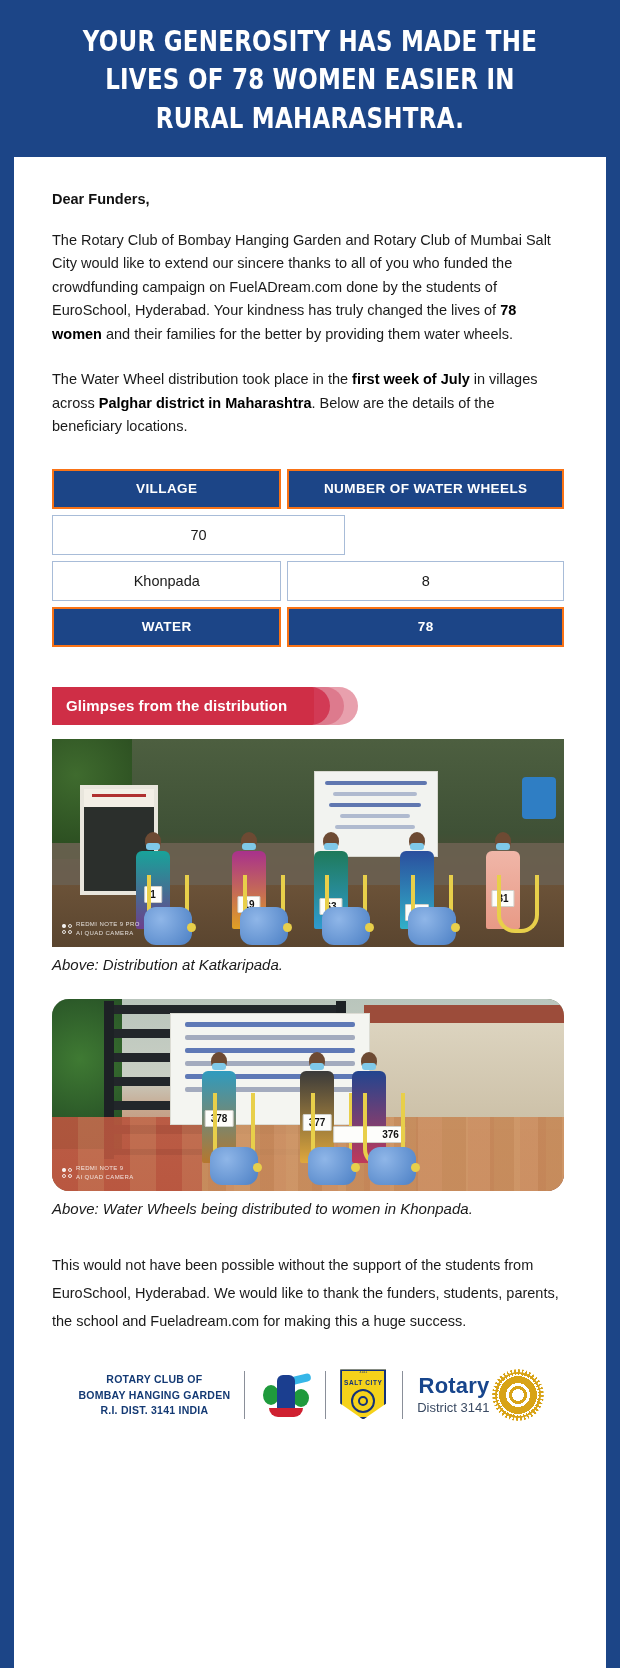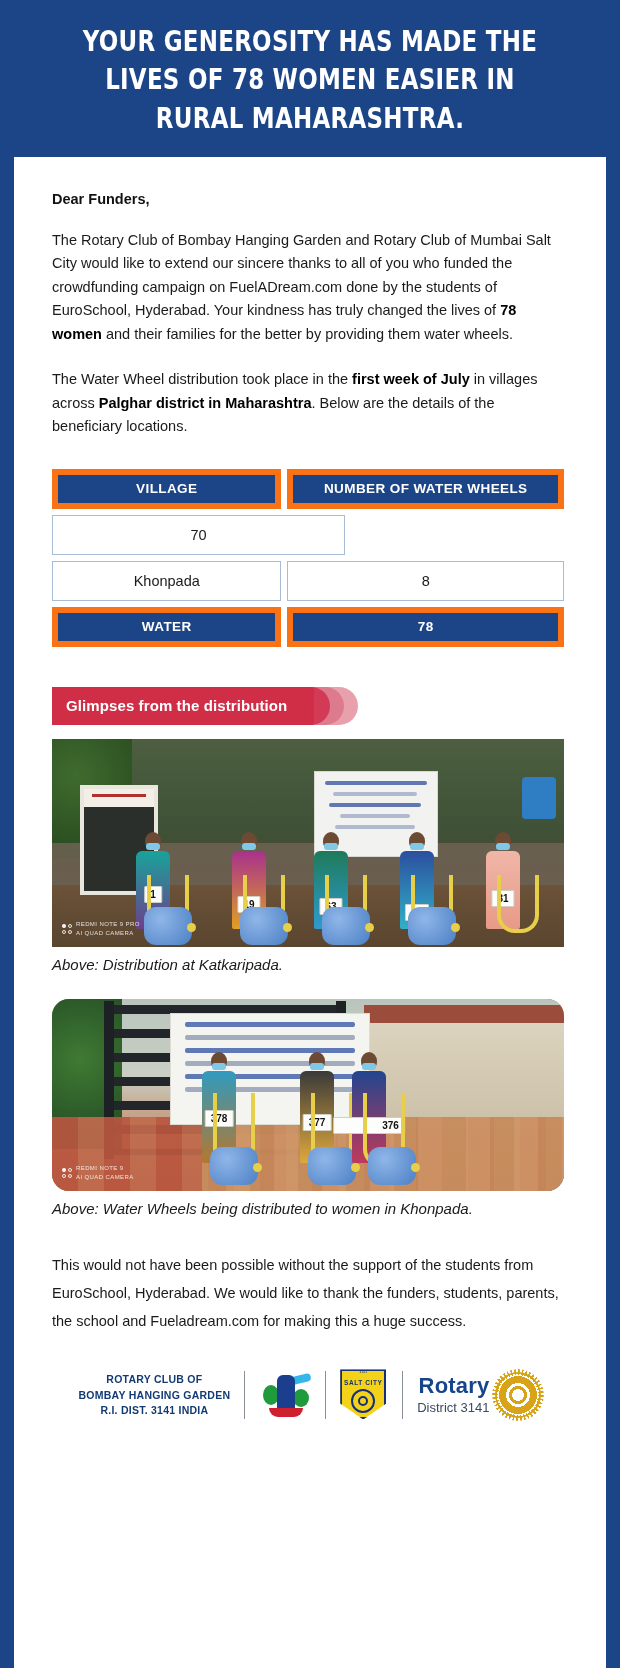--- a/index.html
+++ b/index.html
@@ -85,21 +85,21 @@
   }
   .tcell.c1 { width: 243px; }
   .tcell.c2 { width: 293px; }
   .trow.head .tcell,
   .trow.total .tcell {
     background: #1c4587;
     color: #ffffff;
     font-weight: 700;
     font-size: 13.5px;
     letter-spacing: 0.4px;
-    border: 6px solid #f97316;
+    border: 2px solid #f97316;
   }
   .trow.head .tcell { text-transform: uppercase; }
   .trow.total { margin-top: 4px; }
   .trow.total .tcell.c1 { justify-content: center; }
 
   
   .banner-zone {
     position: relative;
     margin: 40px 0 0 12px;
     height: 38px;
@@ -444,21 +444,21 @@
           <div class="body" style="background:linear-gradient(#3a3a3a,#e0a83c);height:92px;"></div>
           <div class="num" style="top:62px;">377</div>
           <div class="handle" style="height:74px;"></div>
         </div>
         <div class="drum" style="left:256px;bottom:6px;"></div>
 
         <div class="person" style="left:300px;bottom:28px;">
           <div class="head"></div>
           <div class="mask"></div>
           <div class="body" style="background:linear-gradient(#22458f,#c0395a);height:92px;"></div>
-          <div class="num" style="top:65px;padding-left:48px;">376</div>
+          <div class="num" style="top:74px;padding-left:48px;">376</div>
           <div class="handle" style="height:74px;"></div>
         </div>
         <div class="drum" style="left:316px;bottom:6px;"></div>
 
         <div class="watermark">
           <div class="wm-dots">
             <span></span>
               <span></span>
               <span></span>
               <span></span>

